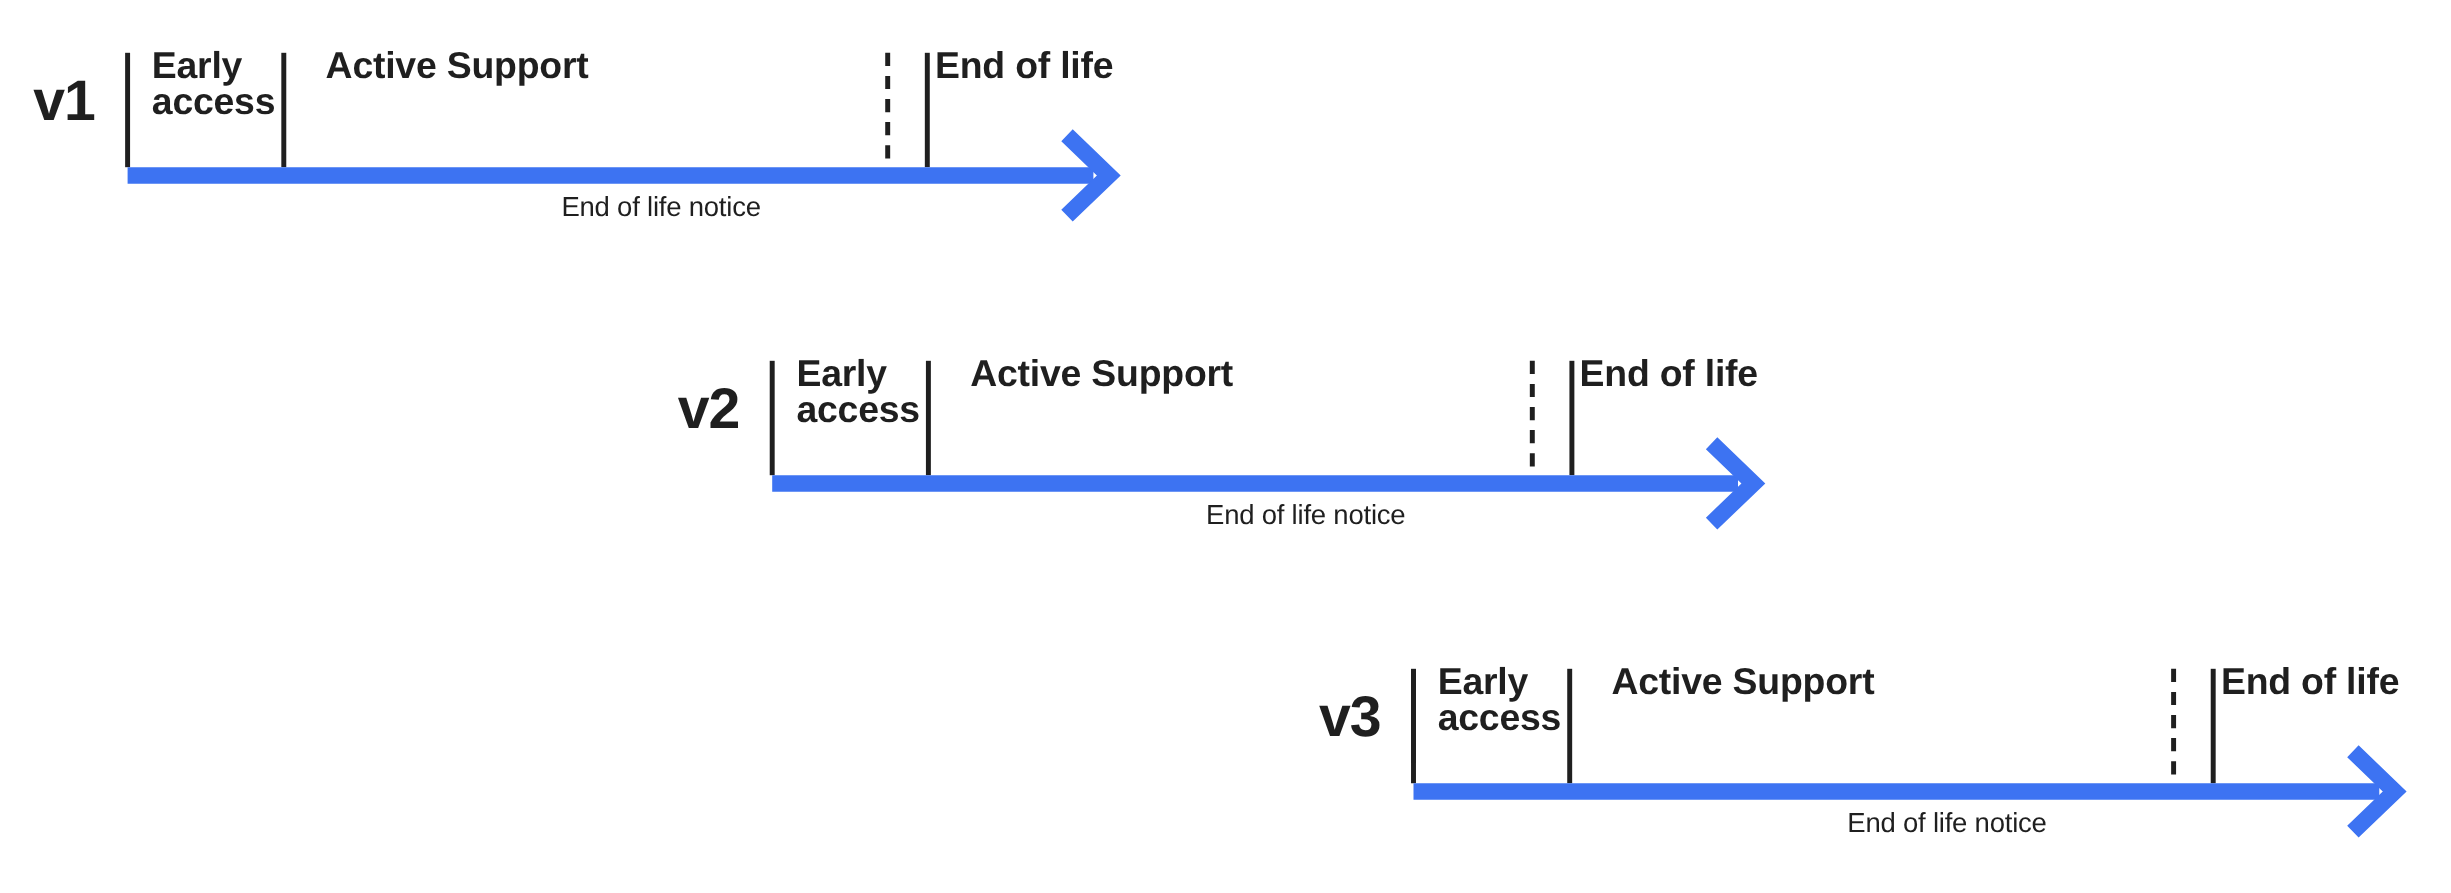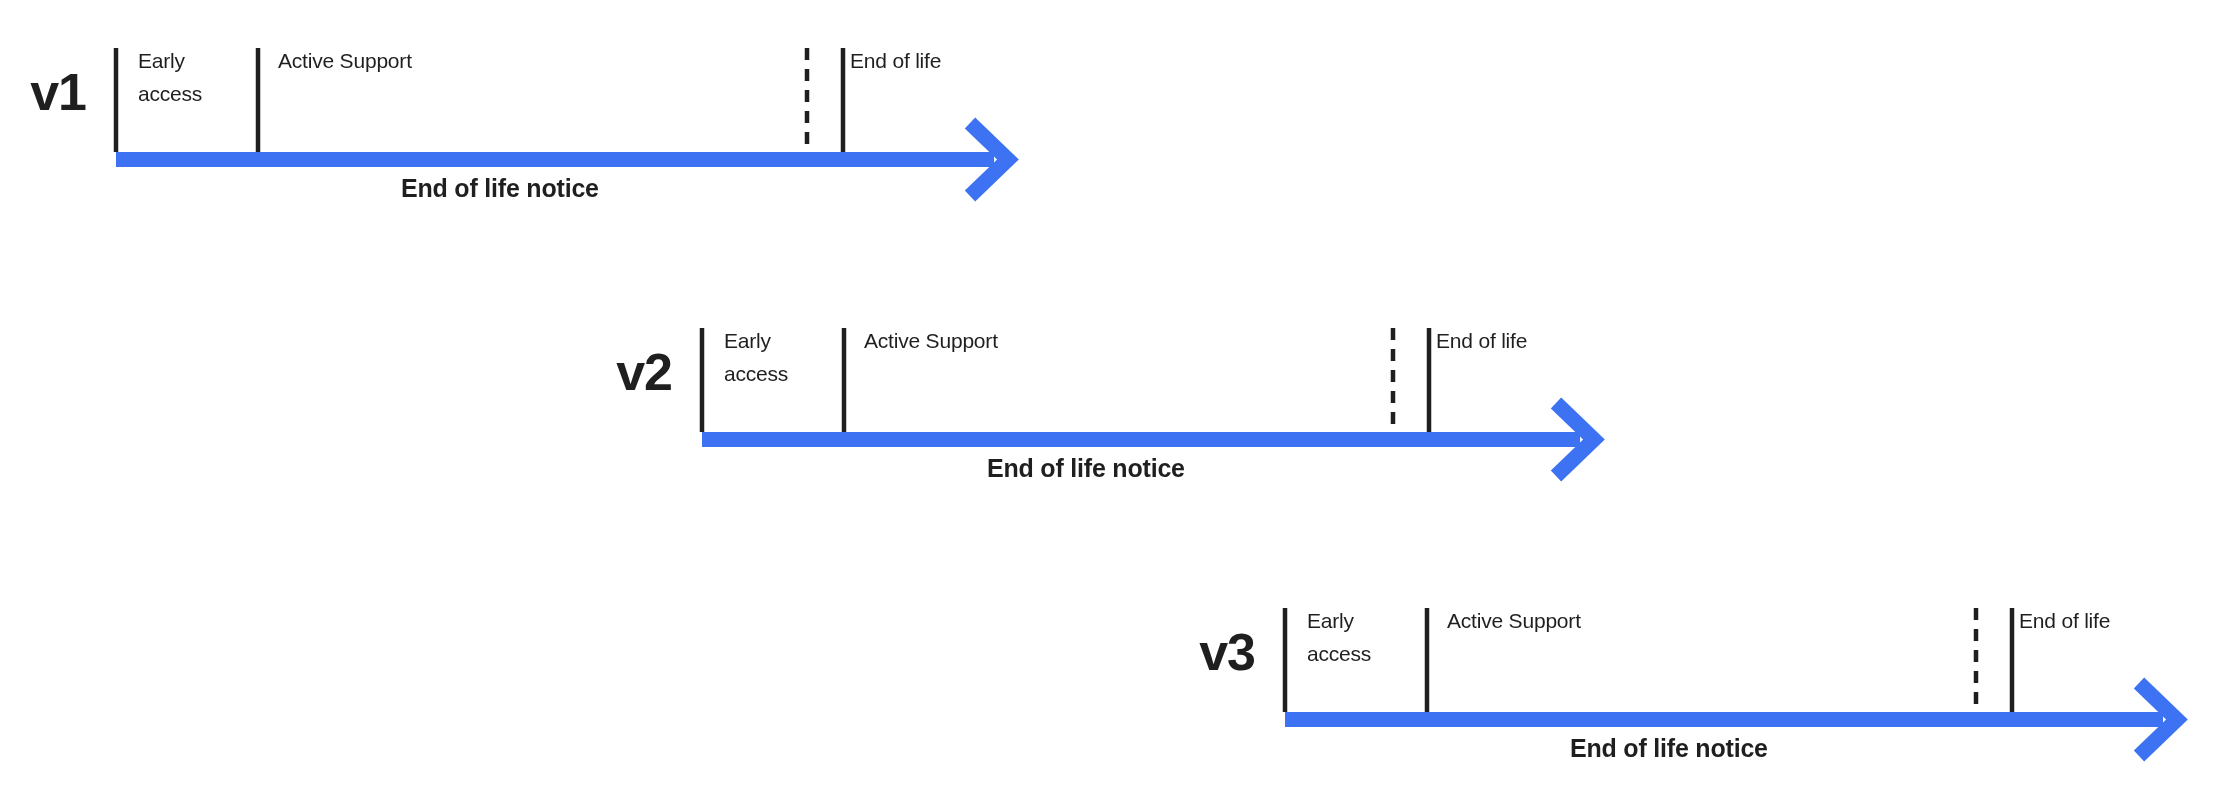--- a/index.html
+++ b/index.html
@@ -60,42 +60,42 @@
   .chev {
     stroke: var(--timeline-blue);
     stroke-width: 15;
     fill: none;
     stroke-linejoin: miter;
     stroke-miterlimit: 6;
   }
   .phase {
     position: absolute;
     top: -4px;
-    font-size: 21px;
-    font-weight: 400;
+    font-size: 34px;
+    font-weight: 700;
     line-height: 33px;
     color: var(--ink);
     white-space: nowrap;
     letter-spacing: -0.2px;
   }
   .phase-early {
     left: 22px;
     width: 112px;
     white-space: normal;
   }
-  .phase-active { left: 162px; }
+  .phase-active { left: 180px; }
   .phase-eol   { left: 734px; }
   .notice {
     position: absolute;
     left: 285px;
     top: 124px;
     width: 400px;
-    text-align: left;
+    text-align: center;
     font-size: 25px;
-    font-weight: 700;
+    font-weight: 400;
     line-height: 33px;
     color: var(--ink);
     white-space: nowrap;
     letter-spacing: -0.2px;
   }
 </style>
 </head>
 <body>
 
 <div id="stage">

